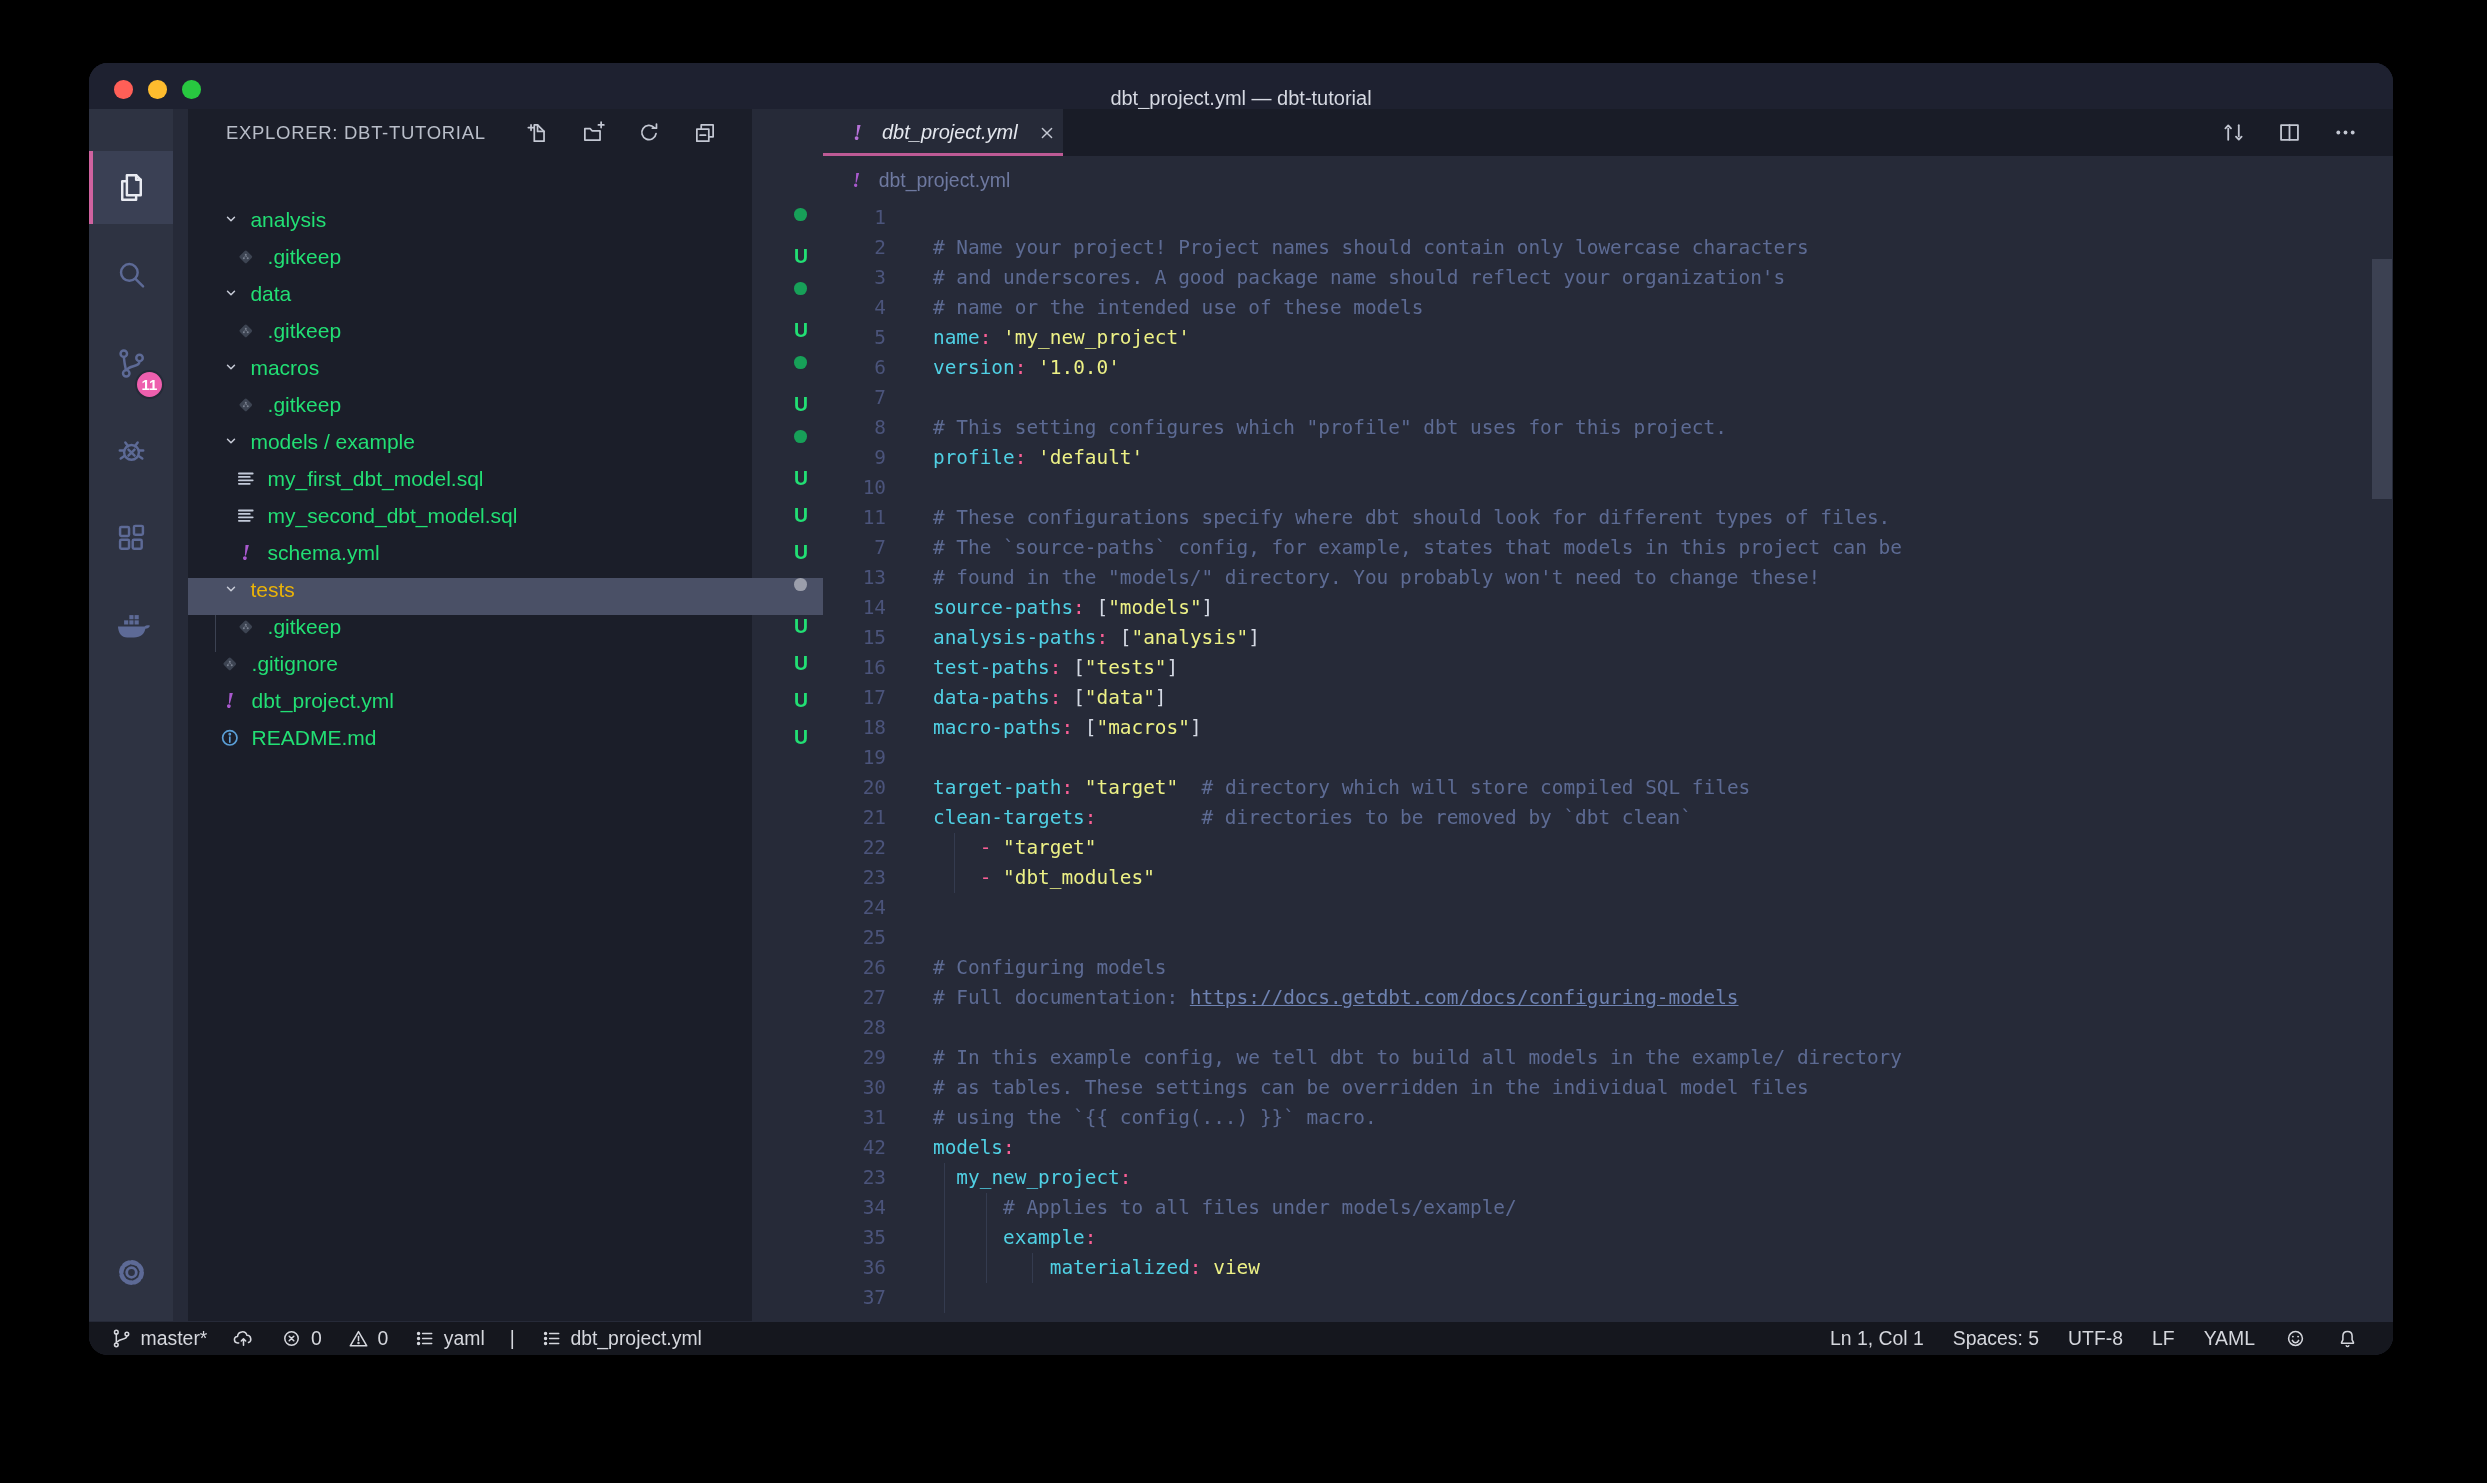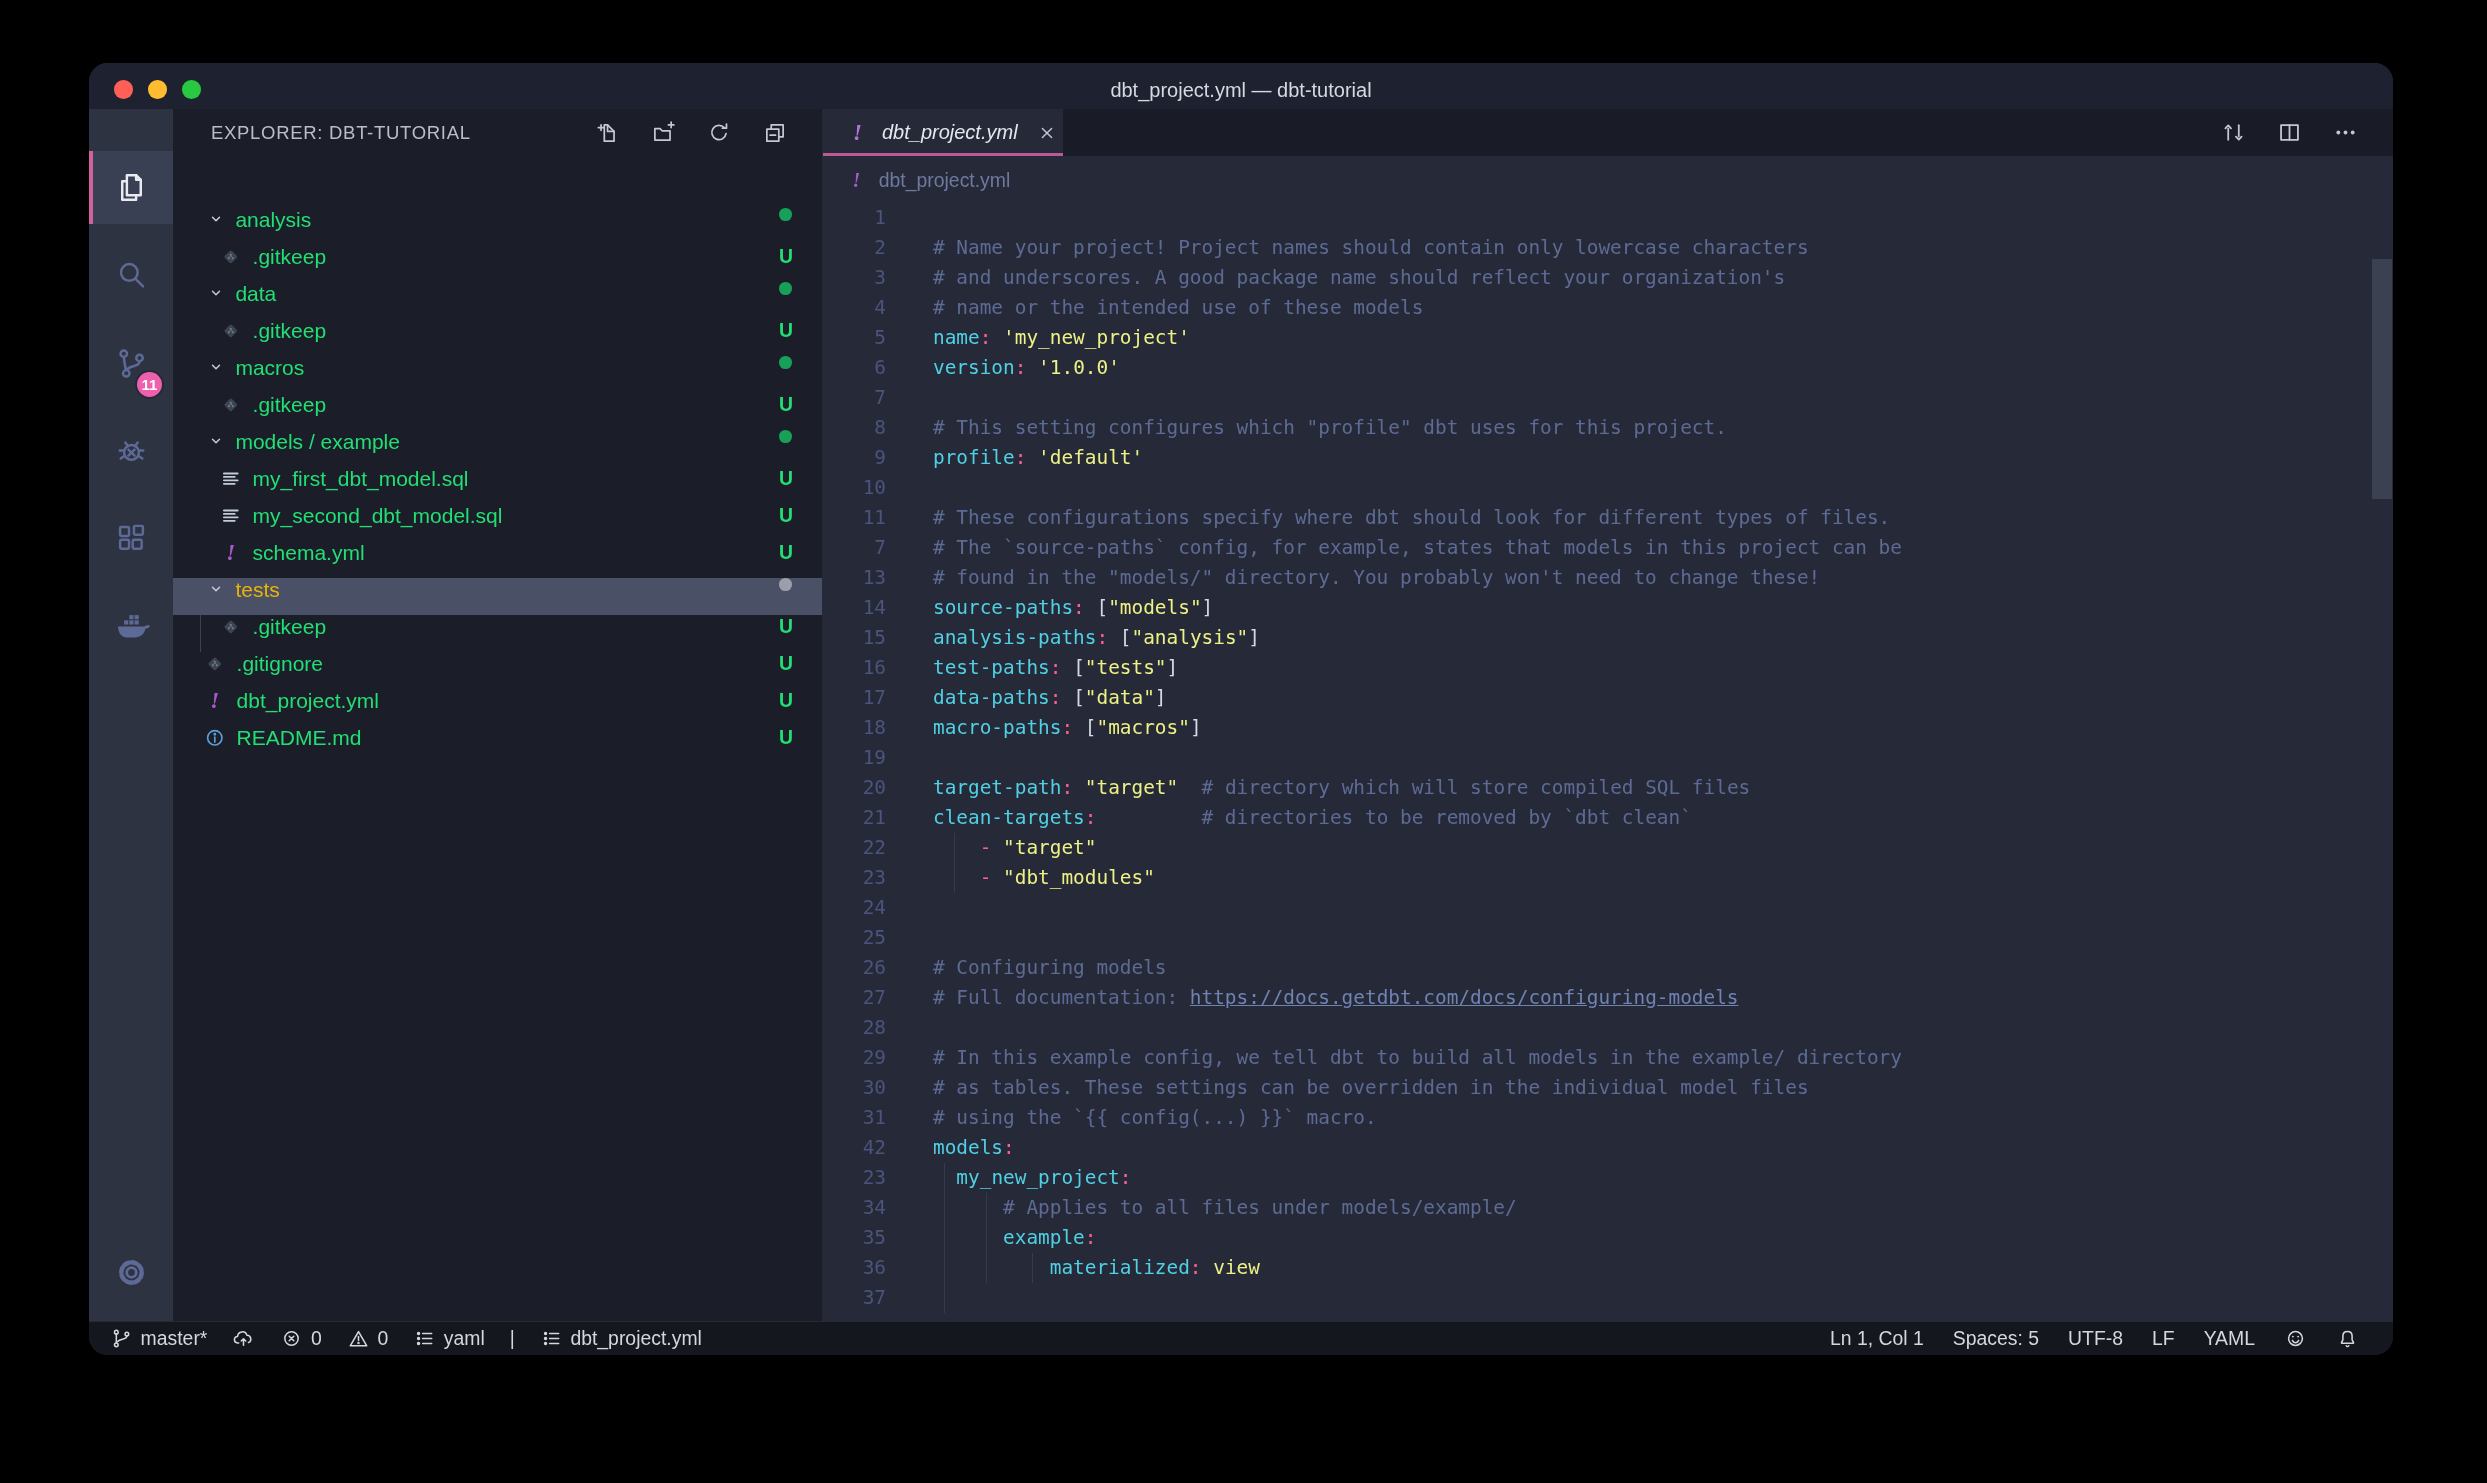--- a/index.html
+++ b/index.html
@@ -5,35 +5,35 @@
   html,body{margin:0;padding:0;background:#000;width:2487px;height:1484px;overflow:hidden;
     font-family:"Liberation Sans",sans-serif;-webkit-font-smoothing:antialiased;}
   .window{position:absolute;left:89px;top:63px;width:2304px;height:1292px;background:#262a38;
     border-radius:18.5px;overflow:hidden;box-shadow:0 21px 76px rgba(0,0,0,.9);}
   .abs{position:absolute;}
   .icon{display:inline-flex;align-items:center;justify-content:center;}
   .icon svg{width:100%;height:100%;display:block;}
 
   
   .titlebar{left:0;top:0;width:2304px;height:46px;background:#1e2130;}
-  .title{position:absolute;left:0;right:0;top:4px;height:46px;display:flex;align-items:center;justify-content:center;
+  .title{position:absolute;left:0;right:0;top:12px;height:46px;display:flex;align-items:center;justify-content:center;
     color:#d6d9e2;font-size:20px;}
   .light{position:absolute;top:17px;width:18.5px;height:18.5px;border-radius:50%;}
 
   
   .activitybar{left:0;top:46px;width:84px;height:1212px;background:#2e3342;}
   .act-cell{position:absolute;left:0;width:84px;height:73px;display:flex;align-items:center;justify-content:center;color:#5d6a96;}
   .act-cell.active{background:#3a4054;color:#e9ebf2;}
   .act-cell.active::before{content:"";position:absolute;left:0;top:0;bottom:0;width:4.2px;background:#cf629f;}
   .act-cell .icon{width:37px;height:37px;}
   .scm-badge{position:absolute;border-radius:50%;background:#ee5fae;color:#fff;font-size:15px;font-weight:700;
     width:29px;height:29px;display:flex;align-items:center;justify-content:center;border:2.5px solid #262a38;box-sizing:border-box;}
 
   
-  .sidebar{left:84px;top:46px;width:649px;height:1212px;background:#1b1e29;}
+  .sidebar{left:99px;top:46px;width:564px;height:1212px;background:#1b1e29;}
   .exp-header{position:absolute;left:38px;top:0;height:47px;display:flex;align-items:center;color:#b9bec9;
     font-size:18.5px;letter-spacing:0.7px;}
   .exp-actions{position:absolute;right:34px;top:0;height:47px;display:flex;align-items:center;gap:30px;color:#c4c8d3;}
   .exp-actions .icon{width:26px;height:26px;}
   .tree{position:absolute;left:0;top:99px;width:649px;}
   .trow{position:relative;height:37px;display:flex;align-items:flex-start;color:#22df74;font-size:21px;}
   .trow.selected{background:#4a5066;}
   .trow.selected .tlabel{color:#eab308;}
   .trow .chev{width:22px;height:22px;color:#c8ccd8;margin-left:32px;margin-right:8.4px;flex:0 0 auto;}
   .trow .ficon{width:23.6px;height:23.6px;margin-right:10px;flex:0 0 auto;}

